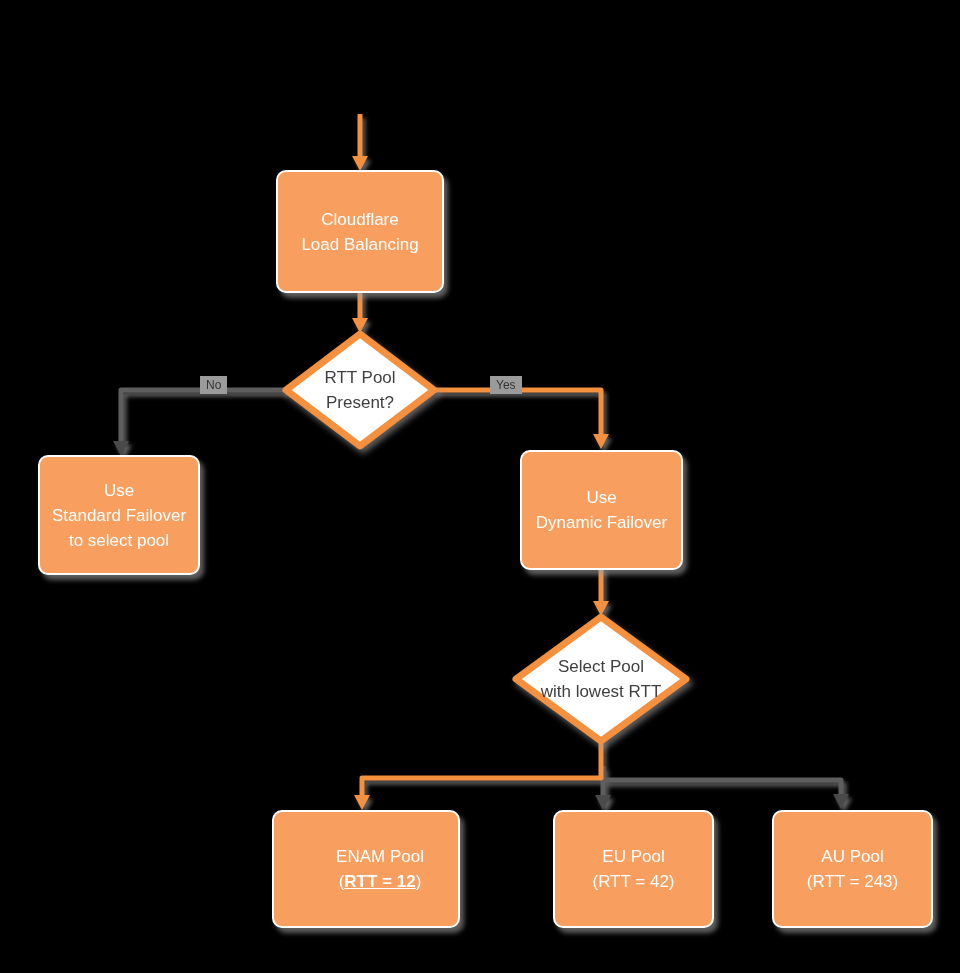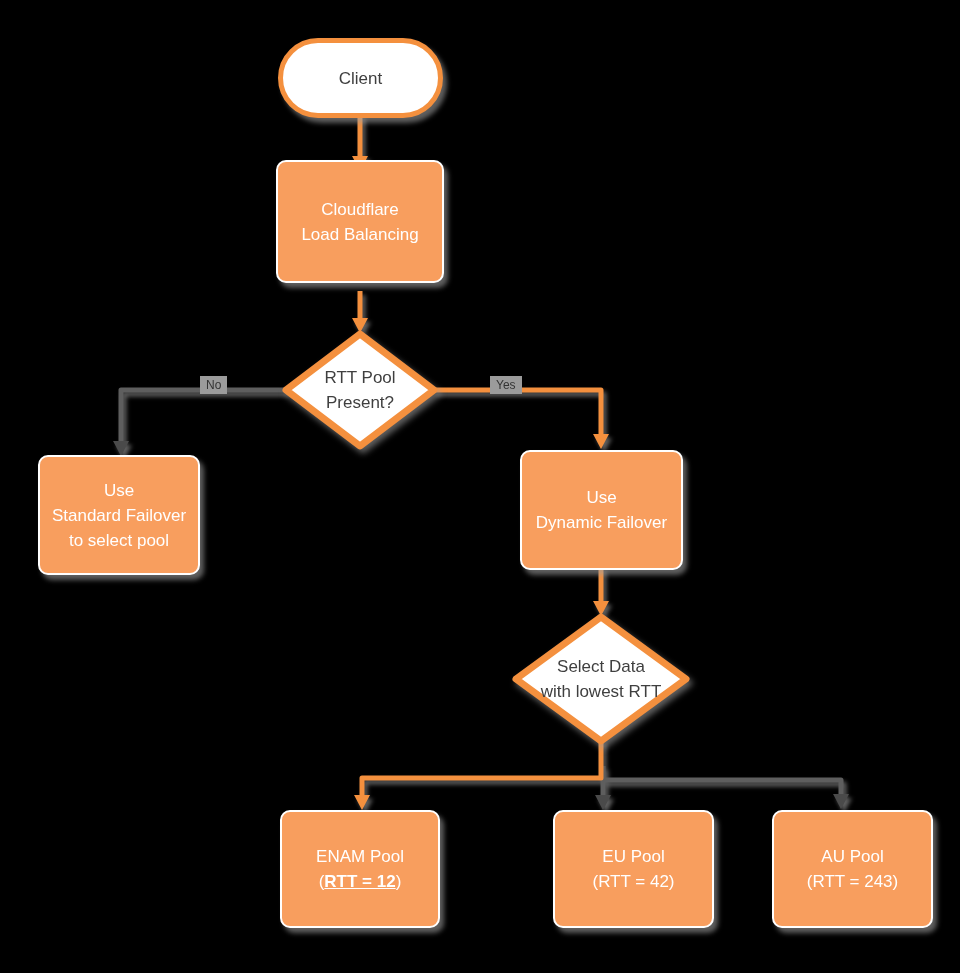--- a/index.html
+++ b/index.html
@@ -83,25 +83,22 @@
     <path d="M603 780 H841 V794" stroke="var(--gray-line)" stroke-width="5" fill="none" stroke-linejoin="round"></path>
     <path d="M841 809 L833 794 L849 794 Z" fill="var(--gray-arrow)"></path>
 
     <path d="M601 739 V778 H362 V795" stroke="var(--orange-stroke)" stroke-width="5" fill="none" stroke-linejoin="round"></path>
     <path d="M362 810 L354 795 L370 795 Z" fill="var(--orange-stroke)"></path>
   </svg>
 
   <div class="edge-label" style="left:200px;top:376px;">No</div>
   <div class="edge-label" style="left:490px;top:376px;">Yes</div>
 
-  <div class="node terminator" style="left:278px;top:38px;width:155px;height:70px;">
-    <div>Client</div>
-  </div>
 
-  <div class="node proc" style="left:276px;top:160px;width:164px;height:119px;">
+  <div class="node proc" style="left:276px;top:170px;width:164px;height:119px;">
     <div>Cloudflare</div>
     <div>Load Balancing</div>
   </div>
 
   <div class="diamond" style="left:282px;top:330px;width:156px;height:120px;">
     <svg width="156" height="120" viewBox="0 0 156 120">
       <polygon points="78,4 152,60 78,116 4,60" fill="#FFFFFF" stroke="var(--orange-stroke)" stroke-width="7" stroke-linejoin="round"></polygon>
     </svg>
     <div class="dtext">
       <div>RTT Pool</div>
@@ -118,26 +115,26 @@
   <div class="node proc" style="left:520px;top:450px;width:159px;height:116px;">
     <div>Use</div>
     <div>Dynamic Failover</div>
   </div>
 
   <div class="diamond" style="left:512px;top:613px;width:178px;height:132px;">
     <svg width="178" height="132" viewBox="0 0 178 132">
       <polygon points="89,4 174,66 89,128 4,66" fill="#FFFFFF" stroke="var(--orange-stroke)" stroke-width="7" stroke-linejoin="round"></polygon>
     </svg>
     <div class="dtext">
-      <div>Select Data</div>
+      <div>Select Pool</div>
       <div>with lowest RTT</div>
     </div>
   </div>
 
-  <div class="node proc" style="left:280px;top:810px;width:156px;height:114px;">
+  <div class="node proc" style="left:272px;top:810px;width:156px;height:114px;padding-left:28px;">
     <div>ENAM Pool</div>
     <div><span>(</span><b>RTT = 12</b><span>)</span></div>
   </div>
 
   <div class="node proc" style="left:521px;top:810px;width:157px;height:114px;margin-left:32px;">
     <div>EU Pool</div>
     <div><span>(</span><span>RTT = 42</span><span>)</span></div>
   </div>
 
   <div class="node proc" style="left:772px;top:810px;width:157px;height:114px;">

